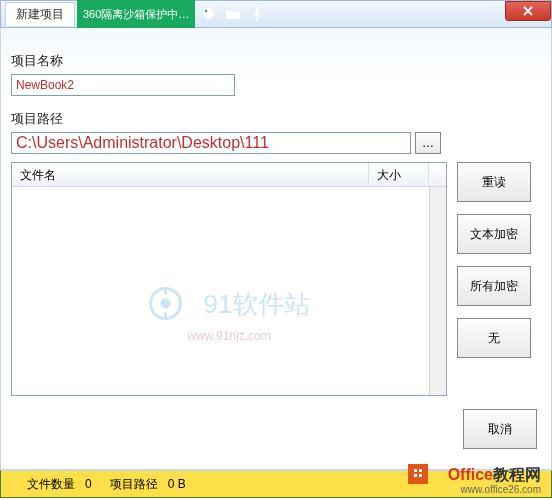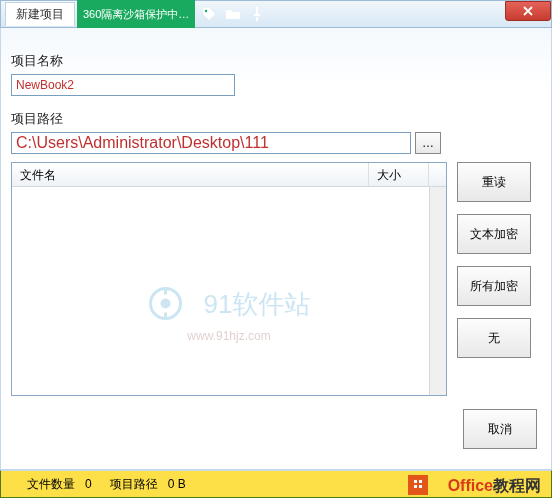--- a/index.html
+++ b/index.html
@@ -350,14 +350,15 @@
             <rect x="3" y="2" width="3" height="3" fill="#fff"></rect>
             <rect x="8" y="2" width="3" height="3" fill="#fff"></rect>
             <rect x="3" y="7" width="3" height="3" fill="#fff"></rect>
             <rect x="8" y="7" width="3" height="3" fill="#fff"></rect>
           </svg>
       </div>
       <span class="office-text">
         <span class="of-red">Office</span><span class="of-black">教程网</span>
       </span>
     </div>
+    <div class="office-url">www.office26.com</div>
   </div>
 </div>
 
 </body></html>

